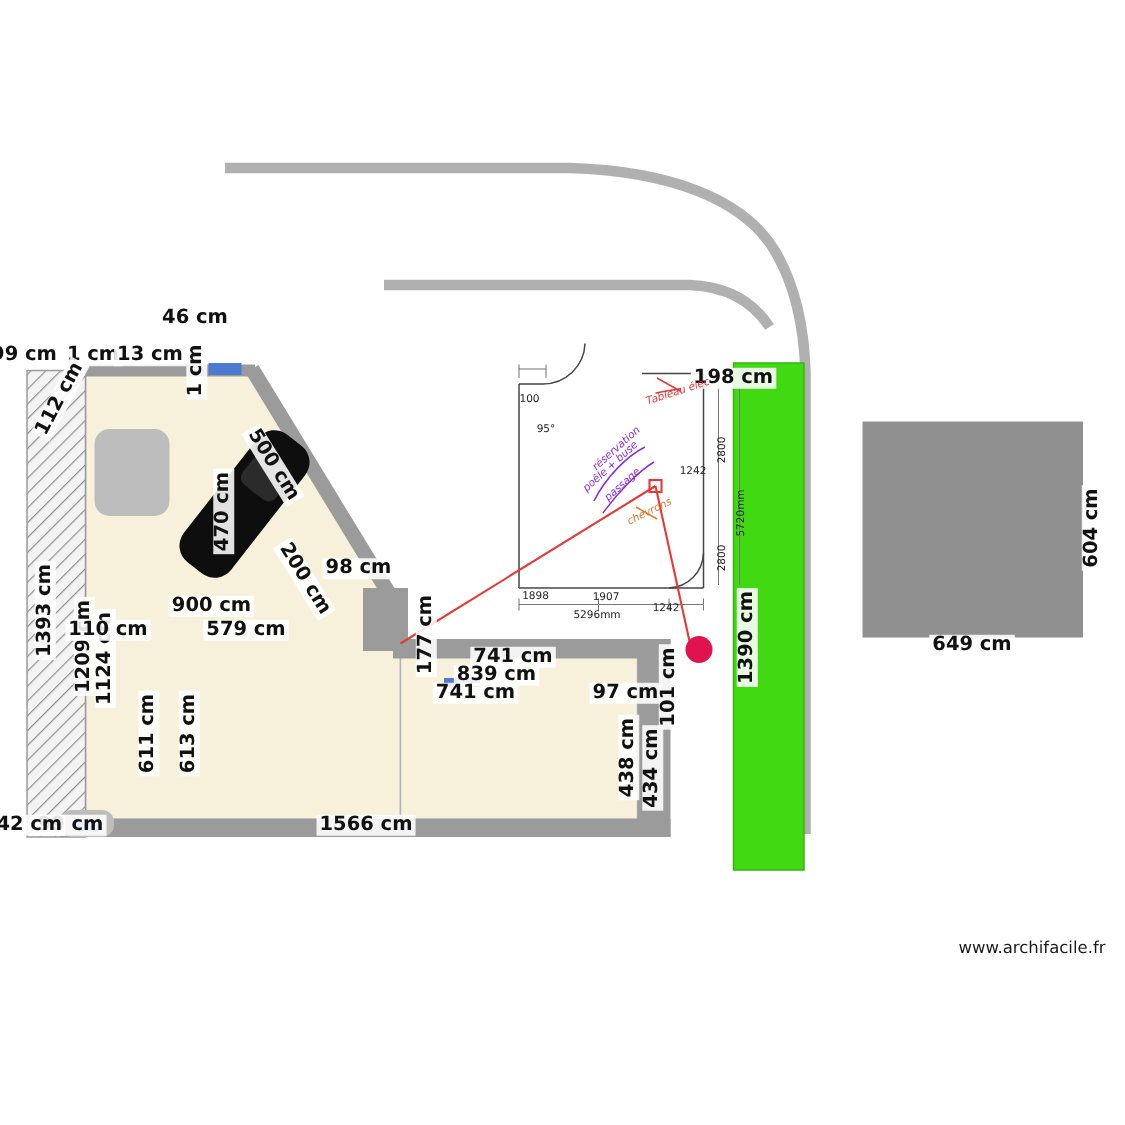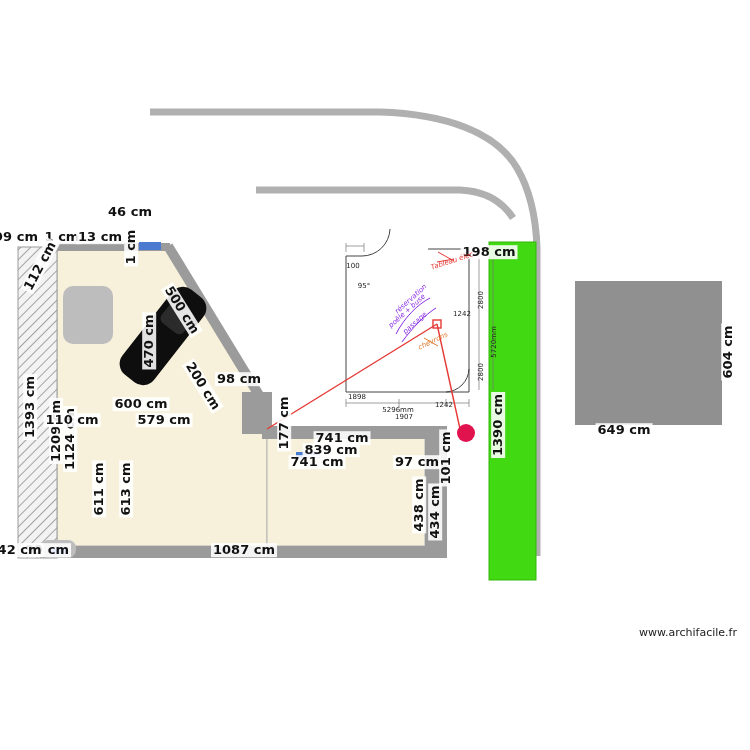--- a/index.html
+++ b/index.html
@@ -98,51 +98,51 @@
 <div class="lbl" style="left:16px;top:237px">99 cm</div>
 <div class="lbl" style="left:62px;top:237px">1 cm</div>
 <div class="lbl" style="left:100px;top:237px">13 cm</div>
 <div class="lbl" style="left:40px;top:266px;transform:translate(-50%,-50%) rotate(-62deg)">112 cm</div>
 <div class="lbl" style="left:131px;top:247px;transform:translate(-50%,-50%) rotate(-90deg)">1 cm</div>
 <div class="lbl" style="left:30px;top:407px;transform:translate(-50%,-50%) rotate(-90deg)">1393 cm</div>
 <div class="lbl" style="left:56px;top:431px;transform:translate(-50%,-50%) rotate(-90deg)">1209 cm</div>
 <div class="lbl" style="left:70px;top:439px;transform:translate(-50%,-50%) rotate(-90deg)">1124 cm</div>
 <div class="lbl" style="left:149px;top:341px;transform:translate(-50%,-50%) rotate(-90deg)">470 cm</div>
 <div class="lbl" style="left:182px;top:310px;transform:translate(-50%,-50%) rotate(58deg)">500 cm</div>
-<div class="lbl" style="left:141px;top:404px">600 cm</div>
+<div class="lbl" style="left:141px;top:404px">900 cm</div>
 <div class="lbl" style="left:203px;top:386px;transform:translate(-50%,-50%) rotate(58deg)">200 cm</div>
 <div class="lbl" style="left:164px;top:420px">579 cm</div>
 <div class="lbl" style="left:72px;top:420px">110 cm</div>
 <div class="lbl" style="left:239px;top:379px">98 cm</div>
 <div class="lbl" style="left:284px;top:423px;transform:translate(-50%,-50%) rotate(-90deg)">177 cm</div>
 <div class="lbl" style="left:342px;top:438px">741 cm</div>
 <div class="lbl" style="left:331px;top:450px">839 cm</div>
 <div class="lbl" style="left:317px;top:462px">741 cm</div>
 <div class="lbl" style="left:417px;top:462px">97 cm</div>
 <div class="lbl" style="left:446px;top:458px;transform:translate(-50%,-50%) rotate(-90deg)">101 cm</div>
 <div class="lbl" style="left:419px;top:505px;transform:translate(-50%,-50%) rotate(-90deg)">438 cm</div>
 <div class="lbl" style="left:435px;top:512px;transform:translate(-50%,-50%) rotate(-90deg)">434 cm</div>
 <div class="lbl" style="left:126px;top:489px;transform:translate(-50%,-50%) rotate(-90deg)">613 cm</div>
 <div class="lbl" style="left:99px;top:489px;transform:translate(-50%,-50%) rotate(-90deg)">611 cm</div>
 <div class="lbl" style="left:47px;top:550px">99 cm</div>
 <div class="lbl" style="left:15px;top:550px">142 cm</div>
-<div class="lbl" style="left:244px;top:550px">1087 cm</div>
+<div class="lbl" style="left:244px;top:550px">1566 cm</div>
 <div class="lbl" style="left:489px;top:252px">198 cm</div>
 <div class="lbl" style="left:498px;top:425px;transform:translate(-50%,-50%) rotate(-90deg)">1390 cm</div>
-<div class="lbl" style="left:624px;top:430px">649 cm</div>
+<div class="lbl" style="left:648px;top:430px">649 cm</div>
 <div class="lbl" style="left:728px;top:352px;transform:translate(-50%,-50%) rotate(-90deg)">604 cm</div>
 
 <div class="slbl" style="left:353px;top:266px">100</div>
 <div class="slbl" style="left:364px;top:286px">95°</div>
 <div class="slbl" style="left:462px;top:314px">1242</div>
 <div class="slbl" style="left:481px;top:300px;transform:translate(-50%,-50%) rotate(-90deg)">2800</div>
 <div class="slbl" style="left:494px;top:342px;transform:translate(-50%,-50%) rotate(-90deg)">5720mm</div>
 <div class="slbl" style="left:481px;top:372px;transform:translate(-50%,-50%) rotate(-90deg)">2800</div>
 <div class="slbl" style="left:357px;top:397px">1898</div>
-<div class="slbl" style="left:404px;top:417px">1907</div>
+<div class="slbl" style="left:404px;top:398px">1907</div>
 <div class="slbl" style="left:444px;top:405px">1242</div>
 <div class="slbl" style="left:398px;top:410px">5296mm</div>
 
 <div class="hand" style="left:452px;top:261px;color:#e53935;transform:translate(-50%,-50%) rotate(-18deg)">Tableau élec</div>
 <div class="hand" style="left:411px;top:299px;color:#8a2be2;transform:translate(-50%,-50%) rotate(-42deg)">réservation</div>
 <div class="hand" style="left:407px;top:311px;color:#8a2be2;transform:translate(-50%,-50%) rotate(-42deg)">poêle + buse</div>
 <div class="hand" style="left:415px;top:323px;color:#8a2be2;transform:translate(-50%,-50%) rotate(-42deg)">passage</div>
 <div class="hand" style="left:433px;top:341px;color:#e07a2f;transform:translate(-50%,-50%) rotate(-26deg)">chevrons</div>
 
 <div class="watermark" style="left:688px;top:632px">www.archifacile.fr</div>

